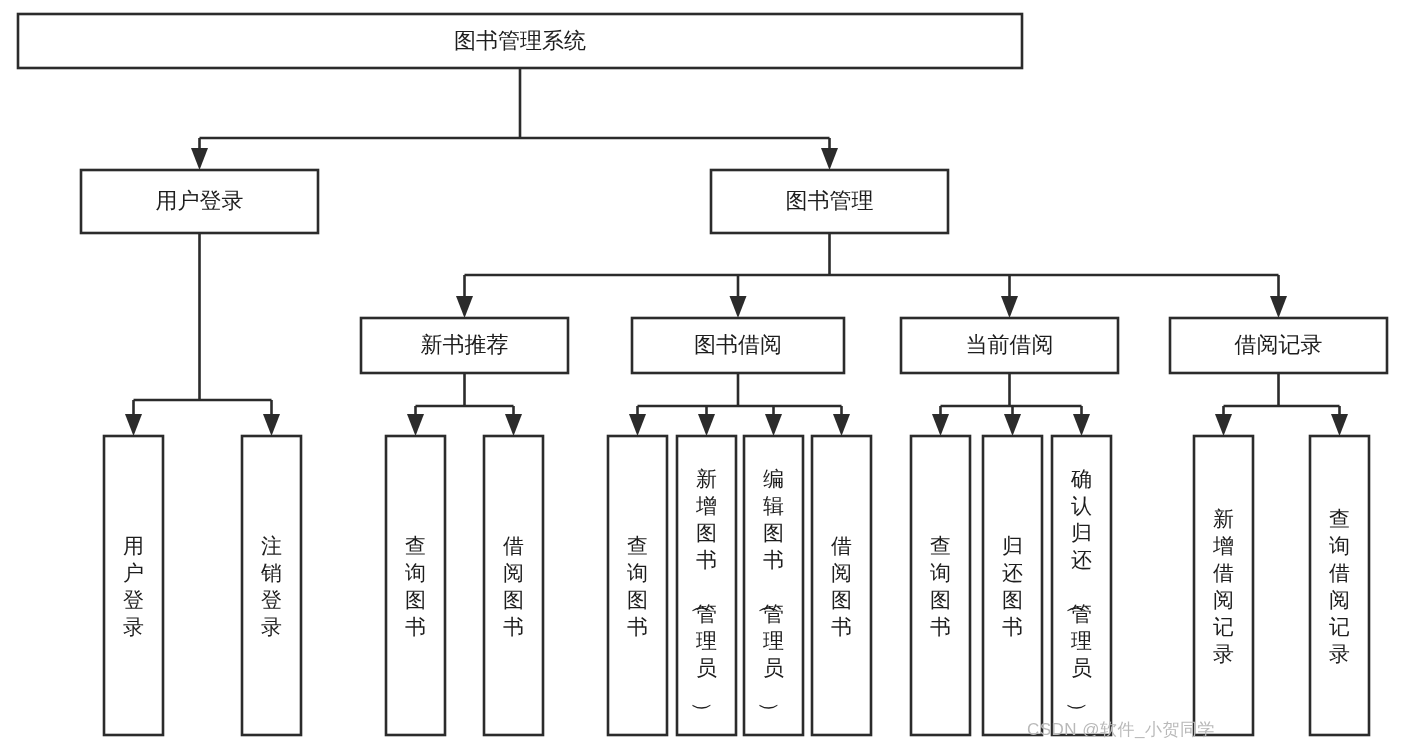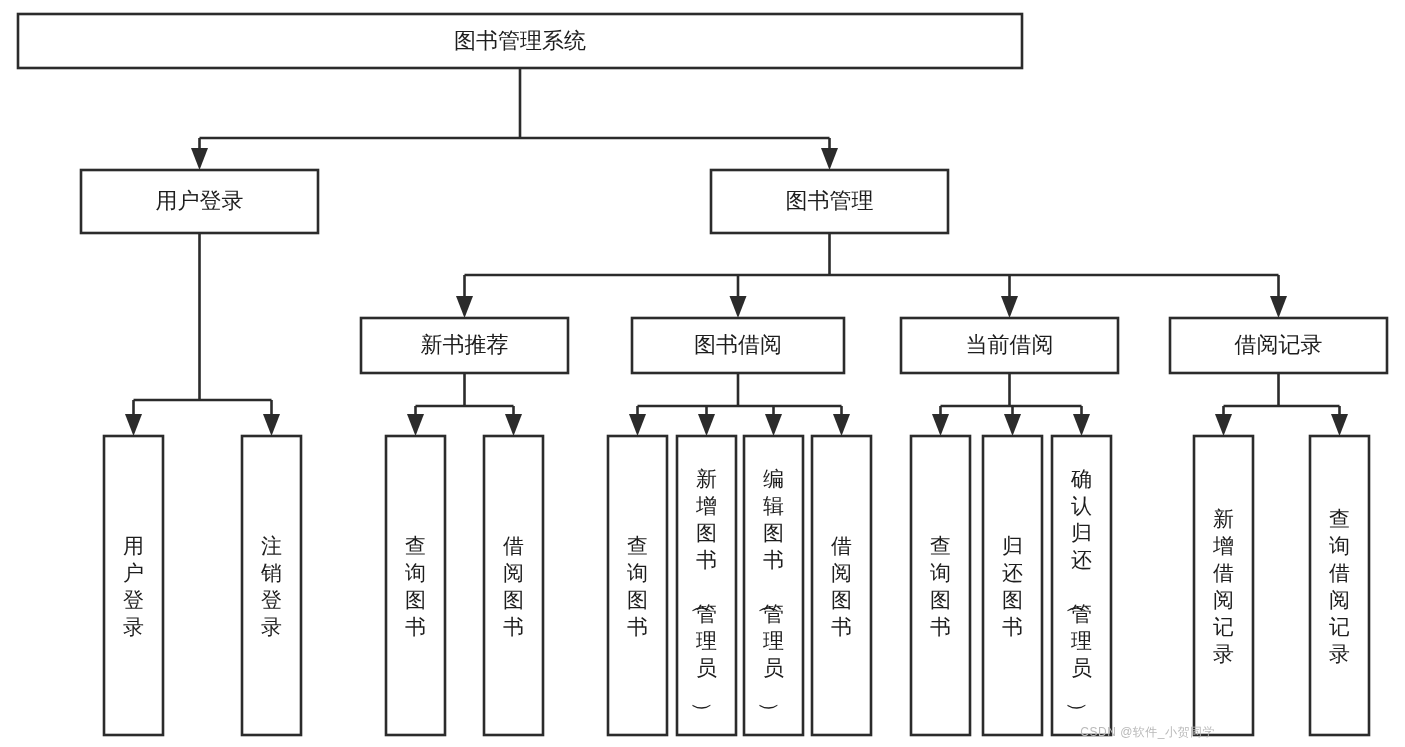--- a/index.html
+++ b/index.html
@@ -53,21 +53,21 @@
     font-family: "Liberation Sans", "DejaVu Sans", sans-serif;
     font-size: 21px;
     fill: #1d1d1d;
     text-anchor: middle;
   }
   .watermark {
     position: absolute;
     right: 8px;
     bottom: 6px;
     font-family: "Liberation Sans", "DejaVu Sans", sans-serif;
-    font-size: 12px;
+    font-size: 17px;
     color: #b9b9b9;
     white-space: nowrap;
     letter-spacing: 0.5px;
     user-select: none;
   }
 </style>
 </head>
 <body>
 
 <div id="diagram-root">

